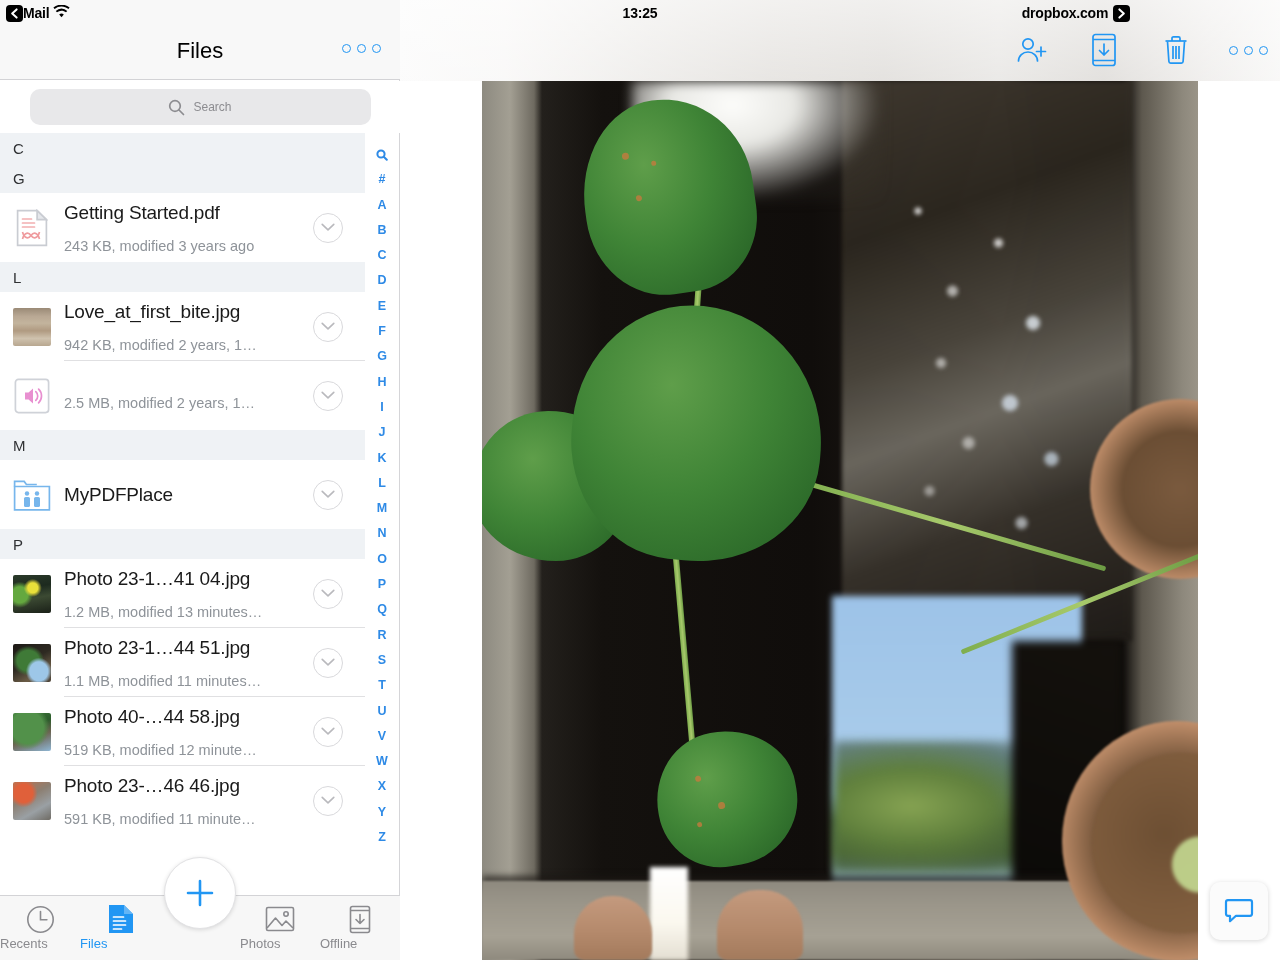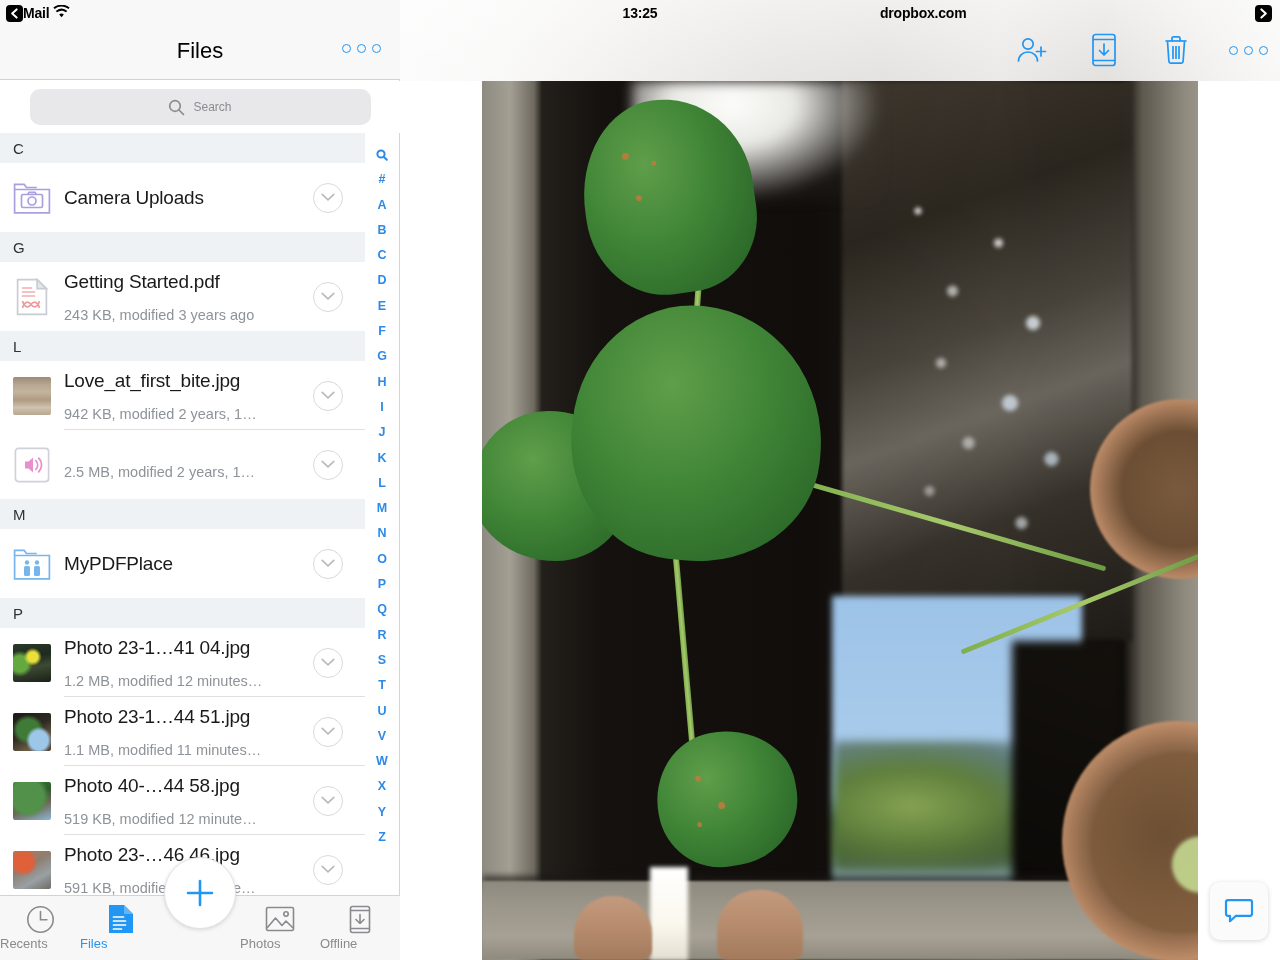--- a/index.html
+++ b/index.html
@@ -15,21 +15,21 @@
 
   
   #statusbar {
     position: absolute; left: 0; top: 0; width: 1280px; height: 26px;
     display: flex; align-items: center;
     font-size: 14px; font-weight: bold; color: #000;
     z-index: 40;
   }
   #statusbar .left { display: flex; align-items: center; padding-left: 6px; width: 400px; }
   #statusbar .mid  { flex: 1; text-align: center; }
-  #statusbar .right{ width: 400px; display: flex; align-items: center; justify-content: space-between; gap: 5px; padding-right: 8px; }
+  #statusbar .right{ width: 400px; display: flex; align-items: center; justify-content: center; gap: 5px; padding-right: 8px; }
   .back-chip {
     display: inline-flex; align-items: center; justify-content: center;
     width: 17px; height: 17px; background: #000; border-radius: 4px;
   }
   .fwd-chip {
     display: inline-flex; align-items: center; justify-content: center;
     width: 17px; height: 17px; background: #000; border-radius: 4px;
   }
   .status-label { font-size: 14px; font-weight: bold; letter-spacing: -0.2px; }
 
@@ -384,39 +384,20 @@
         <svg width="17" height="17" viewBox="0 0 17 17" fill="none" stroke="#8c8c90" stroke-width="1.7">
           <circle cx="7" cy="7" r="5.3"></circle>
             <path d="M11 11l4.5 4.5" stroke-linecap="round"></path>
         </svg>
         <span id="search-ph">Search</span>
       </div>
     </div>
 
     <div id="list">
         <div class="sec-head">C</div>
-        <div class="row folder">
-          <div class="thumb" style="display: flex; align-items: center; justify-content: center;">
-            <svg width="38" height="34" viewBox="0 0 38 34" fill="none" stroke="#a9a0e0" stroke-width="1.7">
-        <path d="M1.6 8.5h34.8v23.3H1.6z"></path>
-        <path d="M1.6 8.5V3.4h9.6l2.2 3.1h10.4"></path>
-        <rect x="8.5" y="13.5" width="21" height="13" rx="1.6"></rect>
-        <circle cx="19" cy="20" r="4"></circle>
-        <path d="M14.5 13.5l1.6-2.2h5.8l1.6 2.2"></path>
-      </svg>
-          </div>
-          <div class="texts">
-            <div class="fname">Camera Uploads</div>
-          </div>
-          <div class="chev-btn">
-            <svg width="14" height="9" viewBox="0 0 14 9" fill="none" stroke="#b9b9bd" stroke-width="1.6">
-              <path d="M1.2 1.4L7 6.9l5.8-5.5" stroke-linecap="round" stroke-linejoin="round"></path>
-            </svg>
-          </div>
-        </div>
         <div class="sec-head">G</div>
         <div class="row">
           <div class="thumb" style="display: flex; align-items: center; justify-content: center;">
             <svg width="32" height="38" viewBox="0 0 32 38" fill="#fff">
         <path d="M1.6 1.6h19.5l9.3 9.1v25.7H1.6z" fill="#ffffff" stroke="#c9ccd2" stroke-width="1.7"></path>
         <path d="M21.1 1.6l9.3 9.1h-9.3z" fill="#e5e7eb" stroke="#c9ccd2" stroke-width="1.7"></path>
         <g stroke="#f2aeb0" stroke-width="1.7" stroke-linecap="round">
           <path d="M6.5 10h9M6.5 14h12M6.5 18h12"></path>
         </g>
         <g stroke="#ef9b9e" stroke-width="1.7" fill="none">
@@ -495,21 +476,21 @@
           </div>
         </div>
         <div class="sec-head">P</div>
         <div class="row sep">
           <div class="thumb" style="background:
      radial-gradient(circle at 52% 34%, #e9e03a 0 5px, rgba(233,224,58,0) 9px),
      radial-gradient(circle at 18% 52%, #64a83f 0 8px, rgba(100,168,63,0) 13px),
      linear-gradient(170deg, #2b3a2a 0%, #1d2a1f 35%, #3c4a33 60%, #1a2018 100%);"></div>
           <div class="texts">
             <div class="fname">Photo 23-1…41 04.jpg</div>
-            <div class="fmeta">1.2 MB, modified 12 minutes…</div>
+            <div class="fmeta">1.2 MB, modified 13 minutes…</div>
           </div>
           <div class="chev-btn">
             <svg width="14" height="9" viewBox="0 0 14 9" fill="none" stroke="#b9b9bd" stroke-width="1.6">
               <path d="M1.2 1.4L7 6.9l5.8-5.5" stroke-linecap="round" stroke-linejoin="round"></path>
             </svg>
           </div>
         </div>
         <div class="row sep">
           <div class="thumb" style="background:
      radial-gradient(ellipse at 68% 72%, #9dc7e8 0 9px, rgba(157,199,232,0) 13px),

